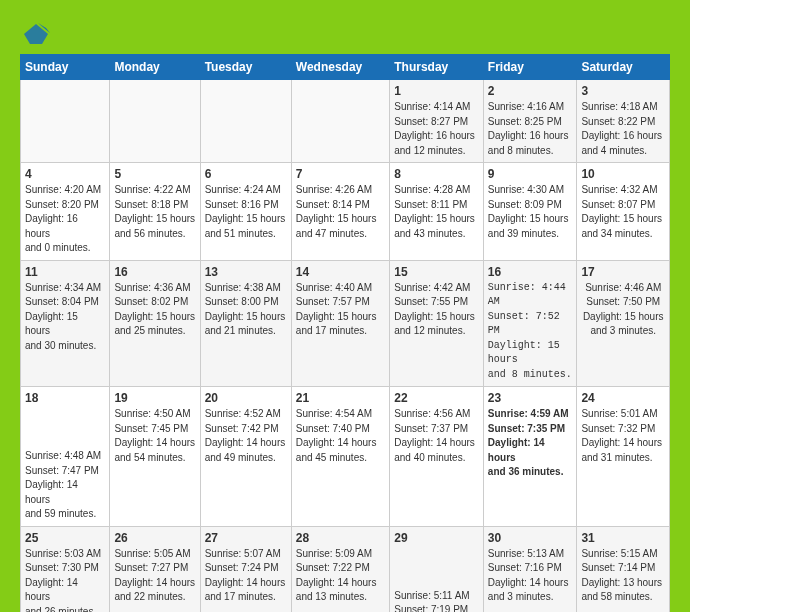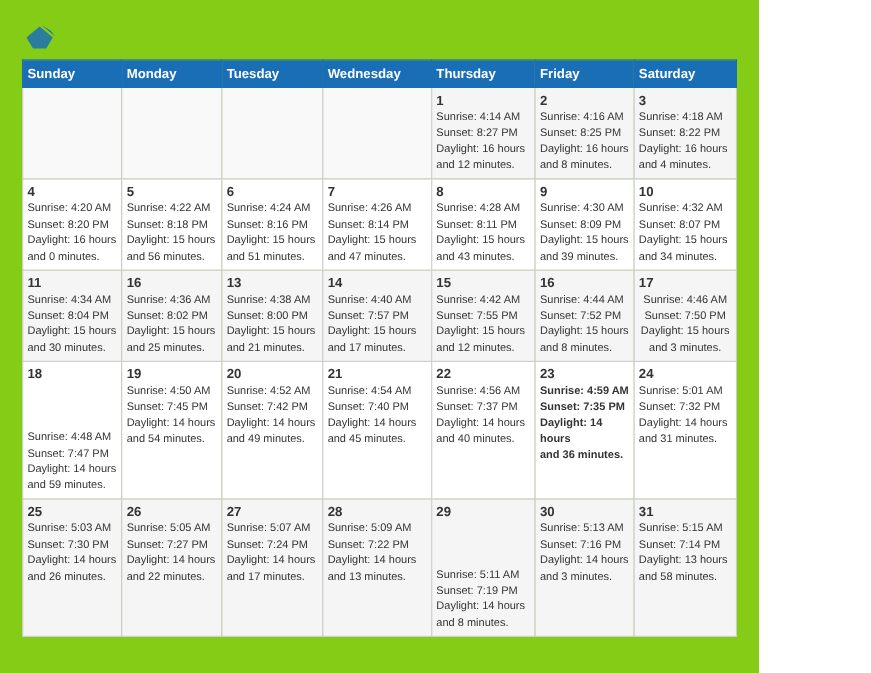--- a/index.html
+++ b/index.html
@@ -242,21 +242,21 @@
           </td>
           <td>
             <span class="day-num">15</span>
             <div class="day-info" style="white-space: pre-line;">Sunrise: 4:42 AM
 Sunset: 7:55 PM
 Daylight: 15 hours
 and 12 minutes.</div>
           </td>
           <td>
             <span class="day-num">16</span>
-            <div class="day-info" style="white-space: pre-line;">Sunrise: 4:44 AM
+            <div class="day-info" style="white-space: pre-line; font-family: Liberation Mono, monospace;">Sunrise: 4:44 AM
 Sunset: 7:52 PM
 Daylight: 15 hours
 and 8 minutes.</div>
           </td>
           <td>
             <span class="day-num">17</span>
             <div class="day-info" style="white-space: pre-line; text-align: center;">Sunrise: 4:46 AM
 Sunset: 7:50 PM
 Daylight: 15 hours
 and 3 minutes.</div>

